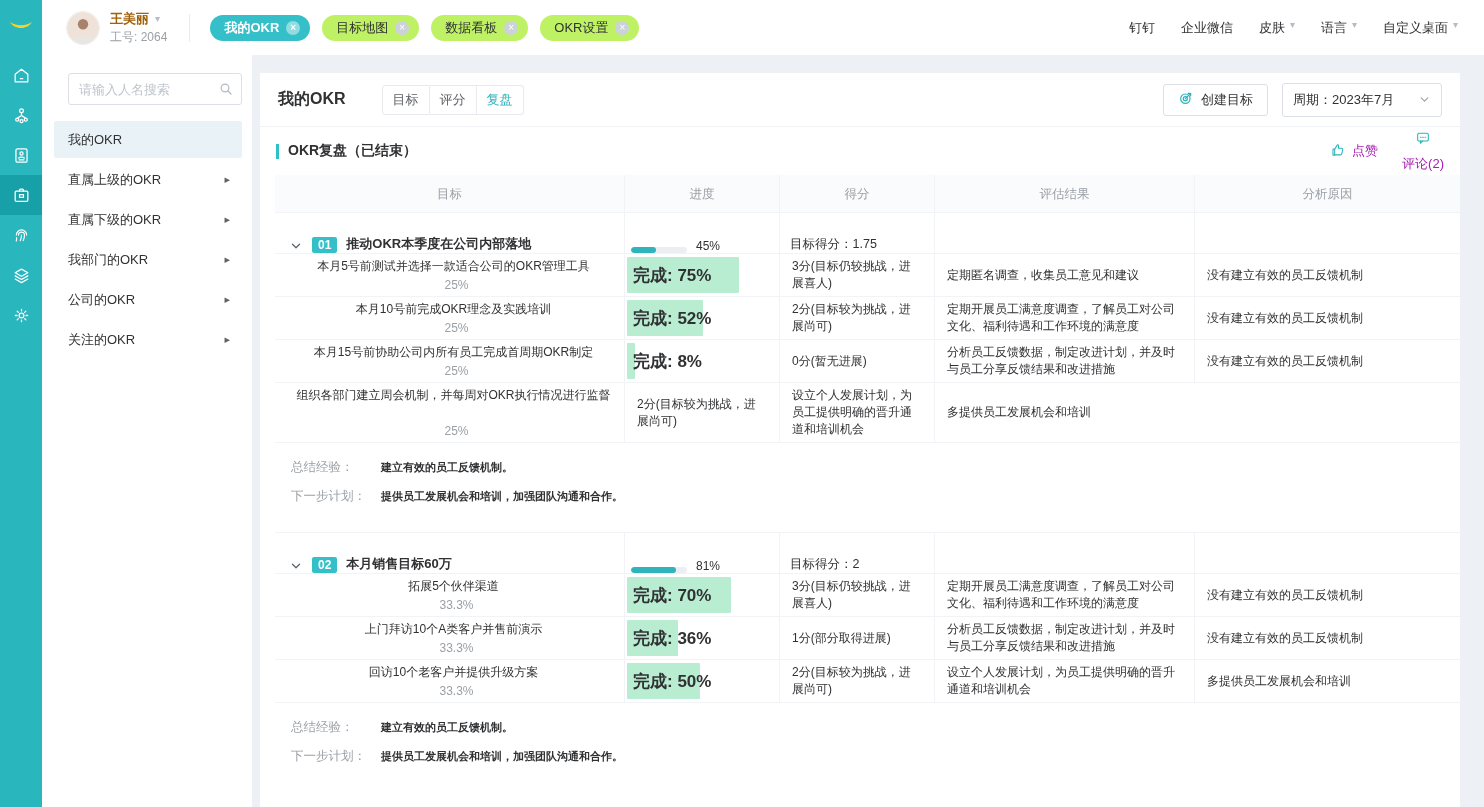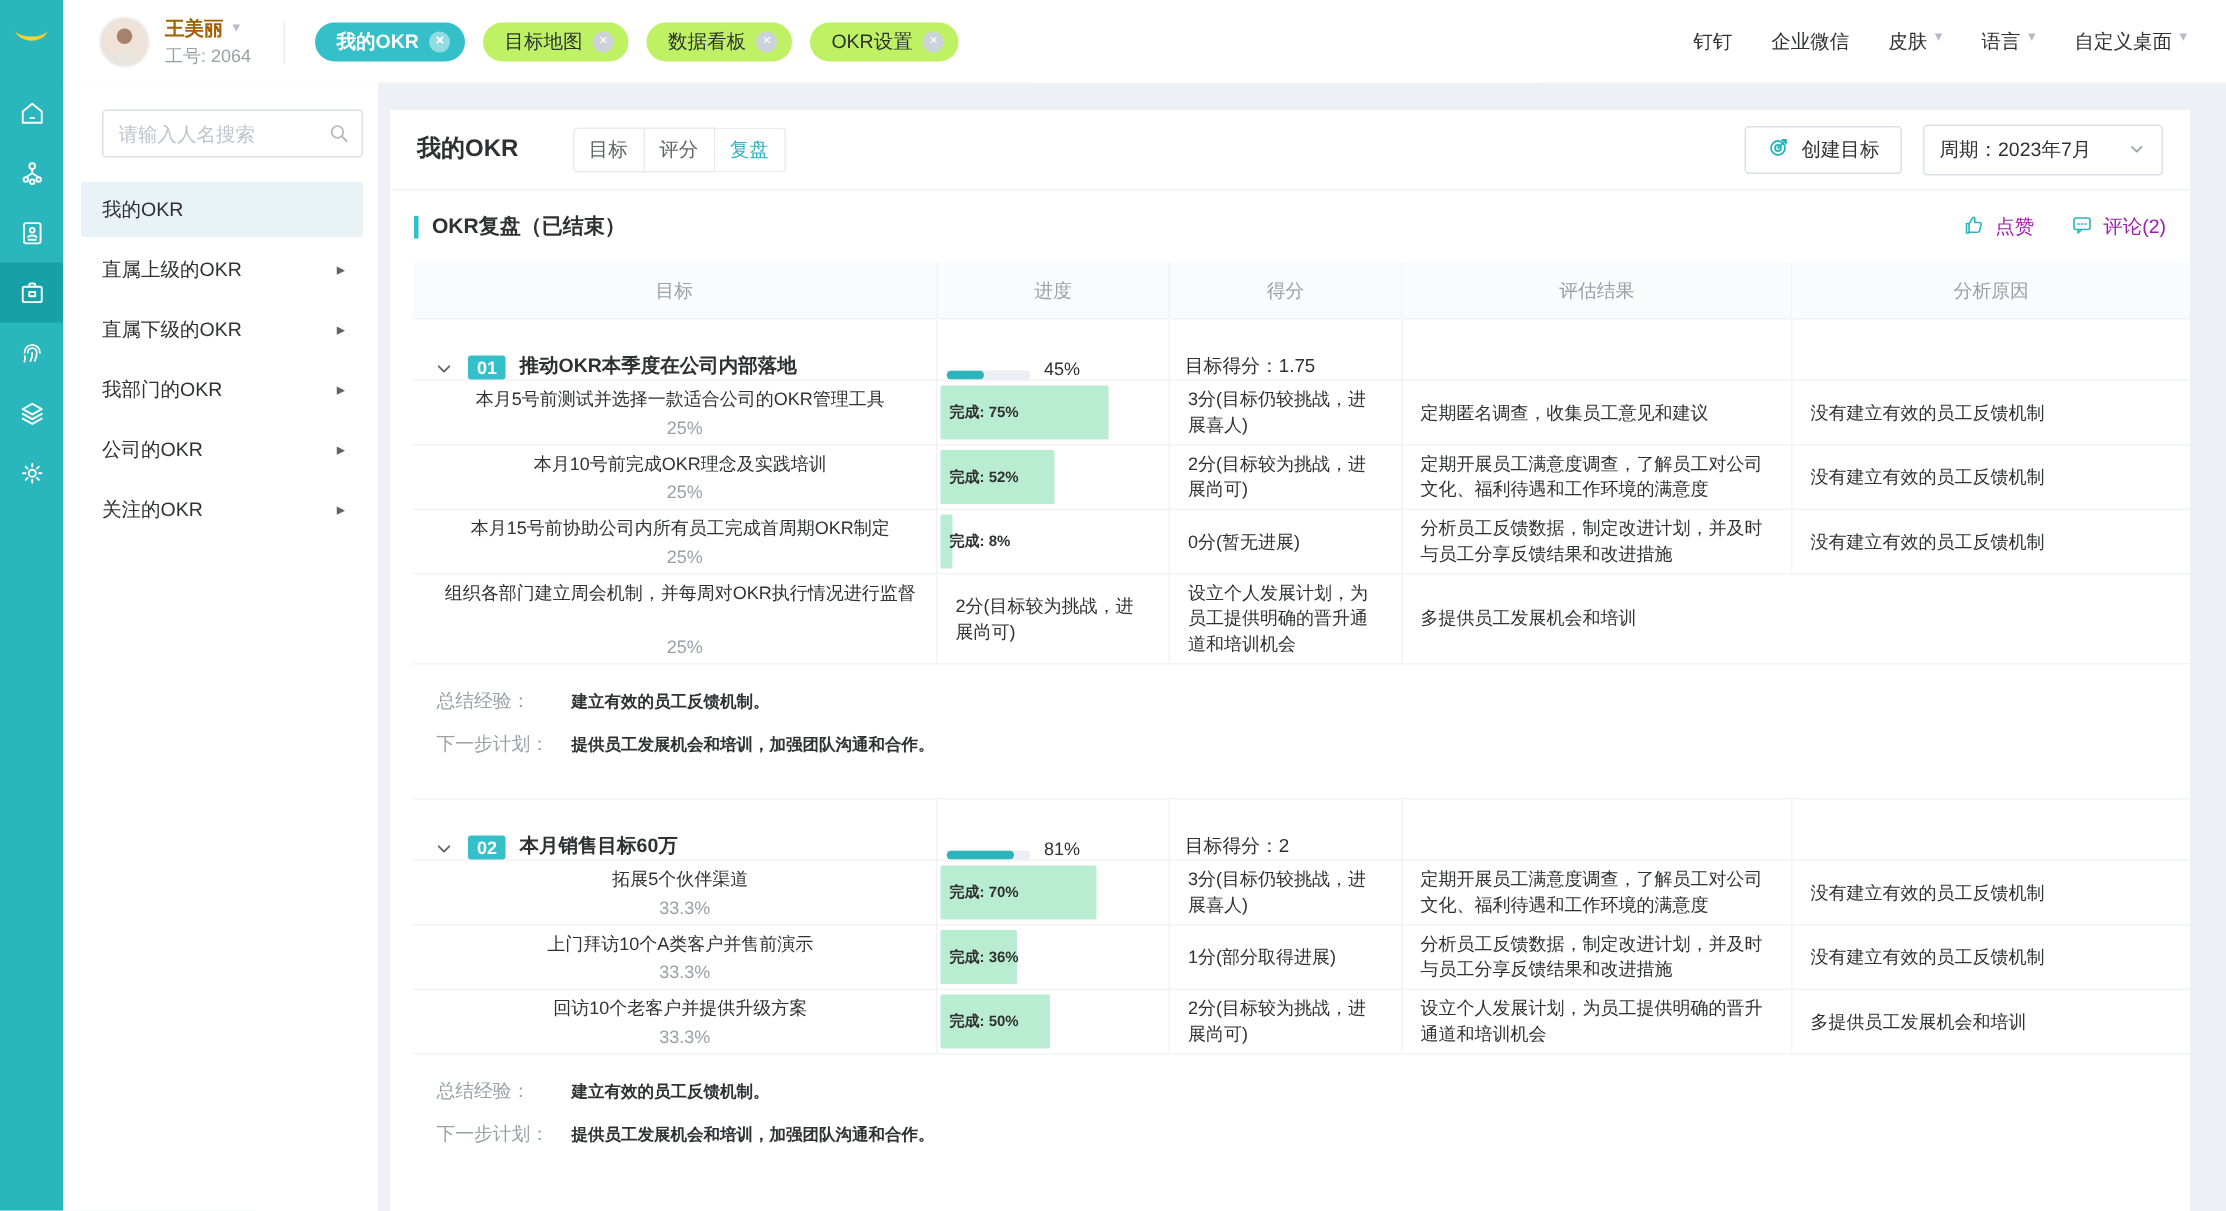--- a/index.html
+++ b/index.html
@@ -65,21 +65,21 @@
     font-size:13px; color:#303133; cursor:pointer; font-family:inherit; }
   .period { margin-left:14px; width:160px; height:34px; border:1px solid #dcdfe6; border-radius:3px;
     display:flex; align-items:center; padding:0 10px; font-size:13px; color:#303133; cursor:pointer; }
   .period .chev { margin-left:auto; display:flex; }
 
   .section-bar { display:flex; align-items:center; height:48px; padding:0 16px; }
   .accent { width:3px; height:15px; background:#2fbfc7; margin-right:9px; }
   .section-title { font-size:14px; font-weight:700; color:#303133; }
   .s-action { display:flex; align-items:center; gap:6px; font-size:13px; color:#a21caf; cursor:pointer; }
   .s-action.like { margin-left:auto; }
-  .s-action.comment { margin-left:24px; }
+  .s-action.comment { margin-left:24px;flex-direction:column; }
 
   
   .table { margin-left:15px; }
   .t-head, .t-row { display:grid; grid-template-columns:350px 155px 155px 260px 1fr; }
   .t-head { background:#fafbfc; height:38px; }
   .th { display:flex; align-items:center; justify-content:center; font-size:12.5px; color:#9aa0a6;
     border-right:1px solid #f1f3f6; }
   .th.last, .c.last { border-right:none; }
   .t-row { border-bottom:1px solid #f1f3f6; }
   .obj-row { border-top:1px solid #f1f3f6; margin-top:-1px; }
@@ -94,21 +94,21 @@
   .mini-track { width:56px; height:6px; background:#ebeef2; border-radius:3px; overflow:hidden;
     display:inline-block; }
   .mini-fill { display:block; height:100%; background:#2fb3bc; border-radius:3px; }
   .mini-label { font-size:12px; color:#303133; }
   .obj-c3 { padding-left:10px; font-size:12.5px; color:#303133; }
   .kr-c1 { padding:4px 8px 4px 16px;flex-direction:column; }
   .kr-title { flex:1; font-size:12px; color:#303133; }
   .kr-weight { font-size:12px; color:#9aa0a6; margin-left:6px; }
   .kr-c2 { position:relative; padding:0; }
   .donebar { position:absolute; left:2px; top:3px; bottom:3px; background:#b9edd2; border-radius:1px; }
-  .done-label { position:relative; margin-left:8px; font-size:10px; font-weight:700; color:#303133; }
+  .done-label { position:relative; margin-left:8px; font-size:17px; font-weight:700; color:#303133; }
   .kr-c3, .kr-c4, .kr-c5 { padding:4px 12px; font-size:12px; color:#303133; line-height:17px; }
   .sum-row { display:flex; align-items:center; height:29px; padding-left:16px; }
   .sum-row.first { margin-top:10px; }
   .sum-label { width:90px; font-size:12.5px; color:#9aa0a6; }
   .sum-val { font-size:11px; font-weight:700; color:#303133;text-align:right; }
   .obj-gap { height:22px; }
 </style>
 </head>
 <body>
 

